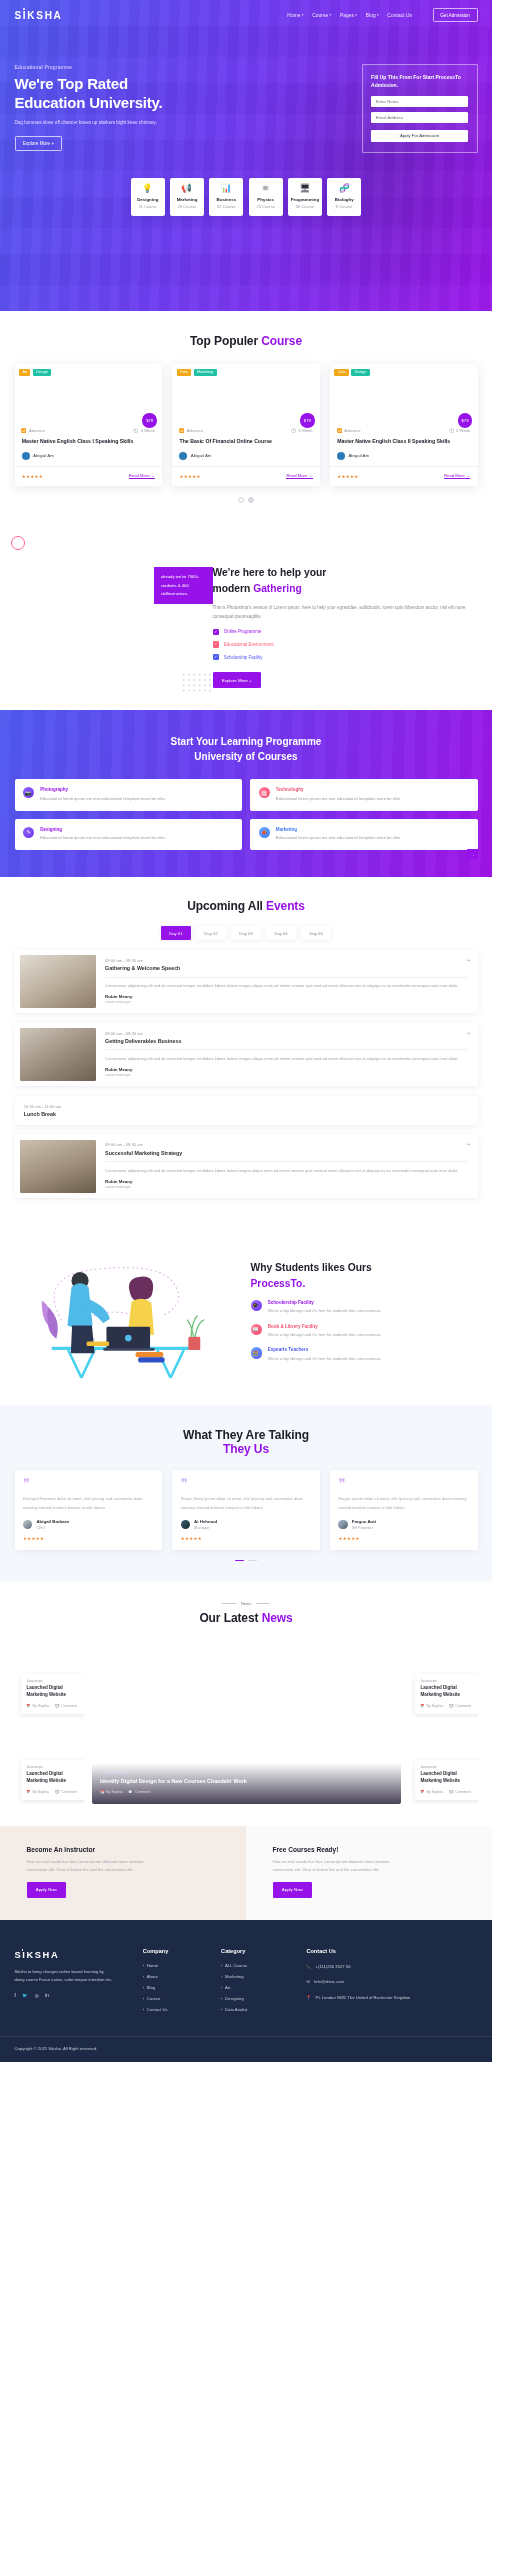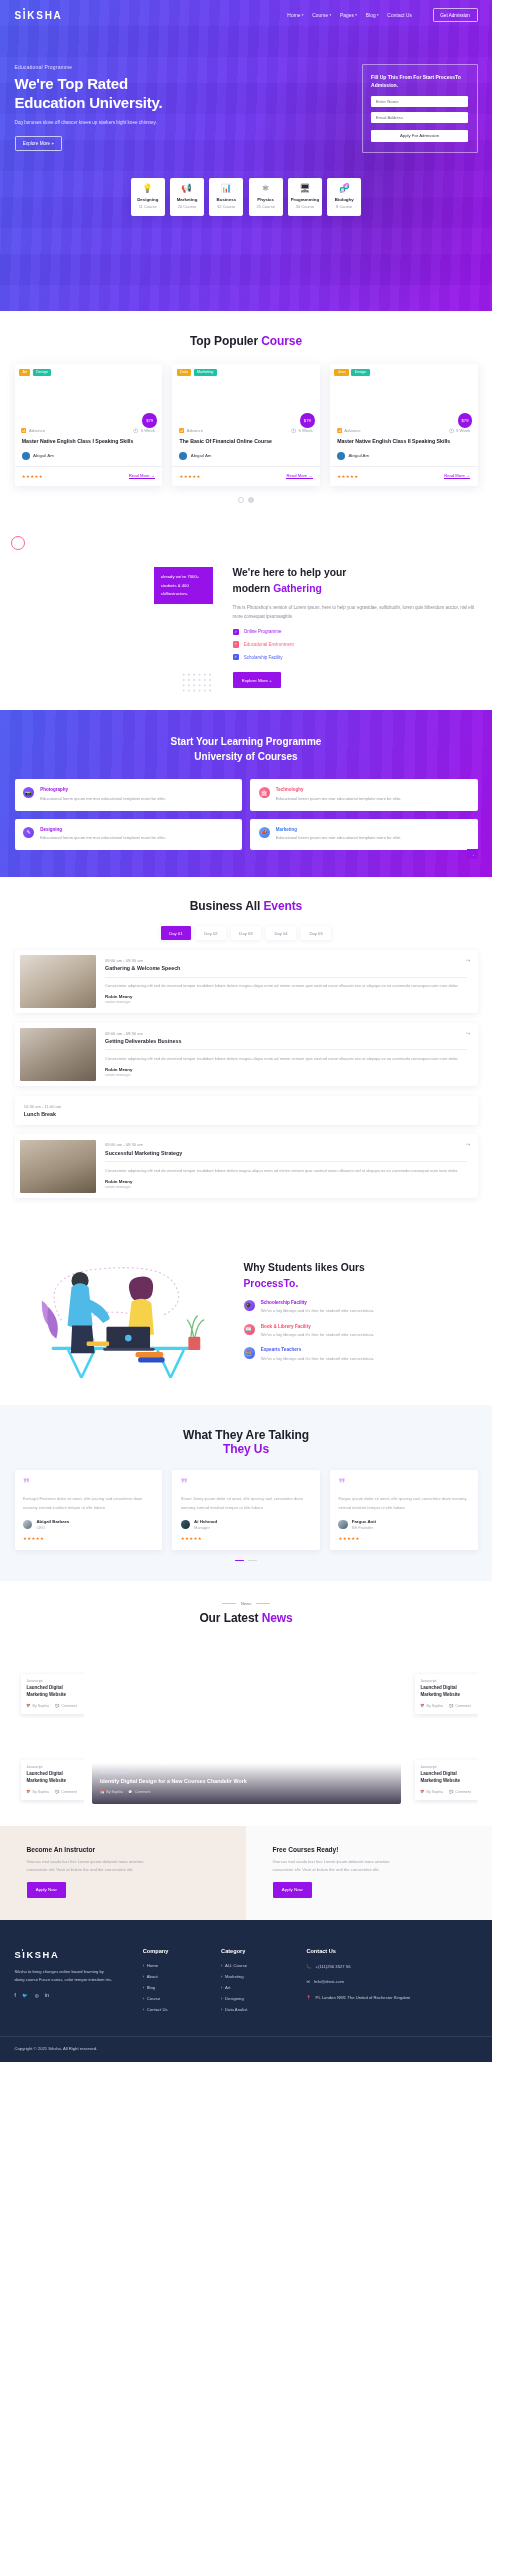--- a/index.html
+++ b/index.html
@@ -128,21 +128,21 @@
     border-top:0.7px solid #eeeef3; padding:5.3px 7.3px 6.6px;
     display:flex; justify-content:space-between; align-items:center;
   }
   .stars { color:#f58220; font-size:4.3px; letter-spacing:0.4px; }
   .readmore { font-size:4.2px; color:#9712e8; border-bottom:0.7px solid #9712e8; padding-bottom:0.7px; cursor:pointer;}
   .dots { display:flex; gap:4px; justify-content:center; margin-top:10.6px; }
   .dot-nav { width:6px; height:6px; border-radius:50%; border:0.7px solid #d4d4de; cursor:pointer;}
   .dot-nav.on { background:#d9d9e2; }
 
   
-  .help { display:flex; gap:20px; align-items:flex-start; padding:17px 0 22.5px; }
+  .help { display:flex; align-items:flex-start; padding:17px 0 22.5px; }
   .help-visual { position:relative; width:198px; }
   .ring {
     position:absolute; left:-4px; top:-6.6px; width:14.5px; height:14.5px;
     border:1px solid #ff5fa2; border-radius:50%;
   }
   .help-img { height:144px; margin-left:6.6px; position:relative; border-radius:1.3px; overflow:hidden;}
   .badge {
     position:absolute; right:-4px; top:25px; width:63px; background:#9712e8;
     color:#fff; font-size:4.2px; line-height:2; padding:6px 7.3px; z-index:4;
   }
@@ -209,21 +209,21 @@
   .ev-main { flex:1; padding-top:2.6px; padding-right:5.3px; }
   .ev-time { font-size:4.1px; color:#9a9aa6; }
   .ev-title { font-size:5.3px; font-weight:700; margin-top:2.6px; padding-bottom:5.3px; border-bottom:0.7px solid #eeeef3;}
   .ev-desc { font-size:4px; line-height:2; color:#a2a2ae; margin-top:4.6px; }
   .ev-name { font-size:4.4px; font-weight:700; margin-top:4px; }
   .ev-role { font-size:3.7px; color:#b0b0bb; margin-top:1.3px; }
   .ev-share { position:absolute; right:7.3px; top:8px; font-size:4.6px; color:#8a8a98; cursor:pointer;}
   .ev-break { background:#fff; border-radius:2px; margin-top:9.3px; padding:8px 9.3px; box-shadow:0 1.3px 6.6px rgba(40,20,90,.07); }
 
   
-  .why { display:flex; gap:17px; align-items:center; padding:20px 0 22.5px;}
+  .why { display:flex; gap:24px; align-items:center; padding:20px 0 22.5px;}
   .why-art { width:212px; height:142px; position:relative; }
   .why-text { flex:1; }
   .why-text h2 { font-size:10.3px; font-weight:700; line-height:1.55; color:#20202c;}
   .why-text h2 .accent { color:#9712e8; }
   .feat { display:flex; gap:6px; margin-top:8px; }
   .feat-ic { width:11.2px; height:11.2px; border-radius:50%; flex:none; display:flex; align-items:center; justify-content:center; color:#fff; font-size:5.3px;}
   .f1 .feat-ic{background:linear-gradient(135deg,#9f6bff,#6f3bf0);}
   .f2 .feat-ic{background:linear-gradient(135deg,#ff7a9c,#f0506f);}
   .f3 .feat-ic{background:linear-gradient(135deg,#6fa8ff,#4f5bf0);}
   .feat h5 { font-size:4.6px; margin-bottom:2.6px; }
@@ -565,21 +565,21 @@
             <p>Educational lorem ipsum me mor educational templatei more be elite.</p>
           </div>
         </div>
         <div class="prog-arrow">→</div>
       </div>
     </div>
   </section>
 
   <section class="sec container">
     <h2 class="sec-title">
-      <span>Business All </span><span class="accent">Events</span>
+      <span>Upcoming All </span><span class="accent">Events</span>
     </h2>
     <div class="daytabs">
       <div class="daytab on">Day 01</div>
       <div class="daytab">Day 02</div>
       <div class="daytab">Day 03</div>
       <div class="daytab">Day 04</div>
       <div class="daytab">Day 05</div>
     </div>
 
     <div class="ev-card">

